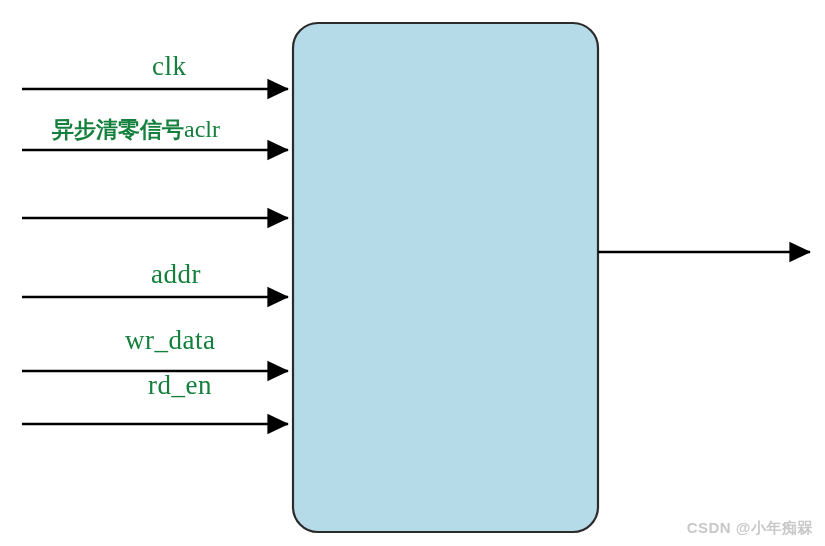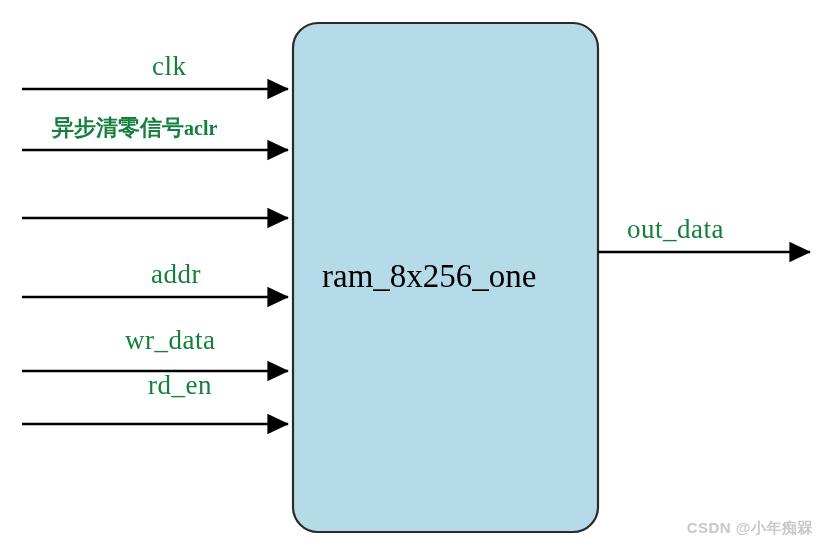--- a/index.html
+++ b/index.html
@@ -33,22 +33,22 @@
     line-height: 1;
     letter-spacing: 0.5px;
   }
   .sig-label.cjk {
     font-size: 22px;
     letter-spacing: 0px;
     font-weight: 700;
   }
   .sig-label.cjk .latin-part {
     font-family: "Liberation Serif", serif;
-    font-size: 20px;
-    font-weight: 700;
+    font-size: 24px;
+    font-weight: 400;
   }
   #block-title {
     position: absolute;
     font-family: "Liberation Serif", serif;
     font-size: 33px;
     color: #000000;
     white-space: nowrap;
     line-height: 1;
   }
   #watermark {
@@ -84,30 +84,28 @@
       <line x1="22" y1="297" x2="288" y2="297" stroke="#000000" stroke-width="2.4" marker-end="url(#arrowhead)"></line>
       <line x1="22" y1="371" x2="288" y2="371" stroke="#000000" stroke-width="2.4" marker-end="url(#arrowhead)"></line>
       <line x1="22" y1="424" x2="288" y2="424" stroke="#000000" stroke-width="2.4" marker-end="url(#arrowhead)"></line>
     </g>
 
     <g>
       <line x1="598" y1="252" x2="810" y2="252" stroke="#000000" stroke-width="2.4" marker-end="url(#arrowhead)"></line>
     </g>
   </svg>
 
-  <div id="block-title" style="left:322px; top:260px;">ram_8x256_one</div>
 
   <div class="sig-label" style="left:152px; top:53px;">clk</div>
 
   <div class="sig-label cjk" style="left:52px; top:117px;"><span>异步清零信号</span><span class="latin-part">aclr</span></div>
 
 
   <div class="sig-label" style="left:151px; top:261px;">addr</div>
 
   <div class="sig-label" style="left:125px; top:327px;">wr_data</div>
 
   <div class="sig-label" style="left:148px; top:372px;font-family:Liberation Serif, serif;">rd_en</div>
 
-  <div class="sig-label" style="left:627px; top:216px;">out_data</div>
 
   <div id="watermark">CSDN @小年痴槑</div>
 
 </div>
 
 </body></html>

